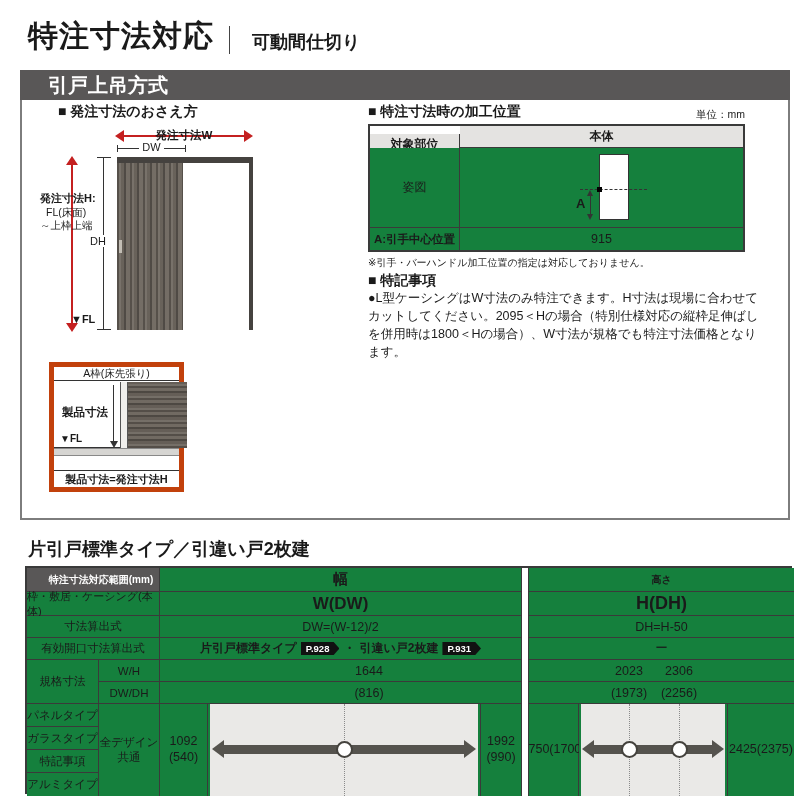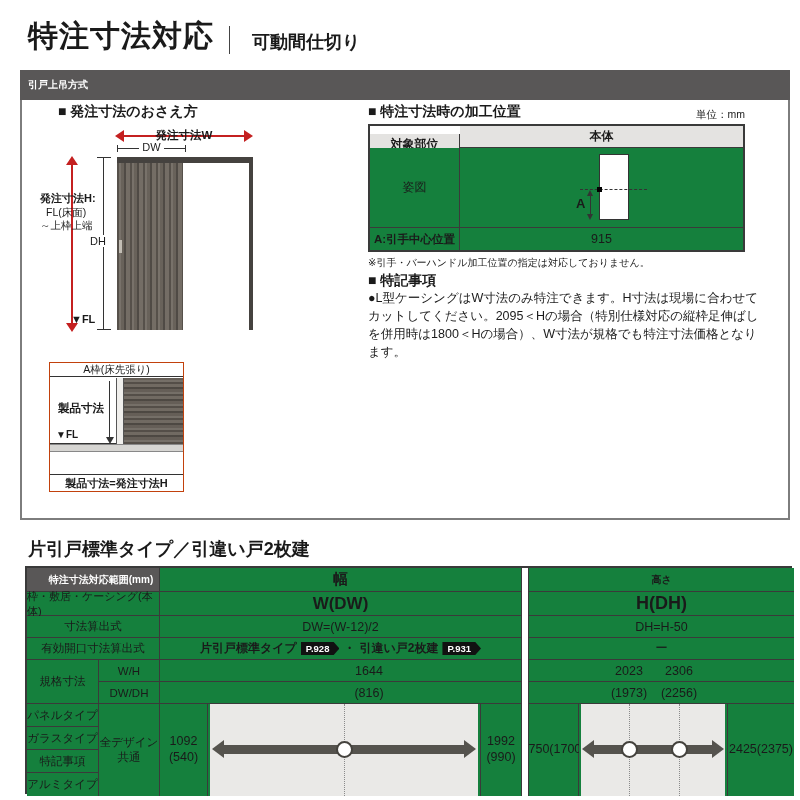--- a/index.html
+++ b/index.html
@@ -31,21 +31,21 @@
 </style>
 </head>
 <body>
 
 <div id="page">
 
   <div class="abs" style="left:28px;top:16px;font-size:30px;font-weight:bold;letter-spacing:1px;">特注寸法対応</div>
   <div class="abs" style="left:229px;top:26px;width:1px;height:28px;background:#444;"></div>
   <div class="abs" style="left:252px;top:30px;font-size:18px;font-weight:bold;">可動間仕切り</div>
 
-  <div class="abs dark flex" style="left:20px;top:70px;width:770px;height:30px;justify-content:flex-start;padding-left:8px;font-size:10px;font-weight:bold;">引戸上吊方式</div>
+  <div class="abs dark flex" style="left:20px;top:70px;width:770px;height:30px;justify-content:flex-start;padding-left:28px;font-size:20px;font-weight:bold;">引戸上吊方式</div>
   <div class="abs" style="left:20px;top:100px;width:770px;height:420px;border:2px solid #7d7d7d;border-top:none;background:#fff;"></div>
 
   <div class="abs" style="left:58px;top:103px;font-size:14px;font-weight:bold;">■ 発注寸法のおさえ方</div>
 
   <div class="abs" style="left:115px;top:130px;width:138px;height:12px;">
     <div class="redshaft" style="left:5px;right:5px;top:5px;height:2px;"></div>
     <div class="tri" style="left:0;top:0;border-top:6px solid transparent;border-bottom:6px solid transparent;border-right:9px solid #c42020;"></div>
     <div class="tri" style="right:0;top:0;border-top:6px solid transparent;border-bottom:6px solid transparent;border-left:9px solid #c42020;"></div>
   </div>
   <div class="abs" style="left:115px;top:128px;width:138px;text-align:center;font-size:11.5px;font-weight:bold;">発注寸法W</div>
@@ -71,21 +71,21 @@
   <div class="abs" style="left:97px;top:329px;width:14px;height:1px;background:#333;"></div>
 
   <div class="abs small-lines" style="left:40px;top:192px;width:62px;font-size:10.5px;">
     <div style="font-weight:bold;font-size:11px;">発注寸法H:</div>
     <div style="padding-left:6px;">FL(床面)</div>
     <div>～上枠上端</div>
   </div>
   <div class="abs" style="left:88px;top:235px;font-size:11px;background:#fff;padding:0 2px;">DH</div>
   <div class="abs" style="left:71px;top:313px;font-size:11px;font-weight:bold;">▼FL</div>
 
-  <div class="abs" style="left:49px;top:362px;width:135px;height:130px;border:1px solid #c2410c;background:#fff;">
+  <div class="abs" style="left:49px;top:362px;width:135px;height:130px;border:5px solid #c2410c;background:#fff;">
     <div class="abs flex" style="left:0;top:0;right:0;height:14px;border-bottom:1px solid #333;font-size:10.5px;">A枠(床先張り)</div>
     <div class="abs" style="left:66px;top:15px;width:8px;height:66px;background:#f0efec;border-left:1px solid #555;border-right:1px solid #555;"></div>
     <div class="abs wood-h" style="left:74px;top:15px;width:59px;height:66px;"></div>
     <div class="abs" style="left:8px;top:38px;font-size:11.5px;font-weight:bold;">製品寸法</div>
     <div class="abs" style="left:59px;top:18px;width:1px;height:60px;background:#333;"></div>
     <div class="tri" style="left:56px;top:74px;border-left:4px solid transparent;border-right:4px solid transparent;border-top:7px solid #333;"></div>
     <div class="abs" style="left:6px;top:66px;font-size:10px;font-weight:bold;">▼FL</div>
     <div class="abs" style="left:0;top:80px;width:66px;height:1px;background:#333;"></div>
     <div class="abs" style="left:0;top:81px;right:0;height:8px;background:#d6d5d2;border-top:1px solid #888;border-bottom:1px solid #888;"></div>
     <div class="abs flex" style="left:0;right:0;bottom:0;height:17px;border-top:1px solid #333;font-size:11px;font-weight:bold;">製品寸法=発注寸法H</div>

